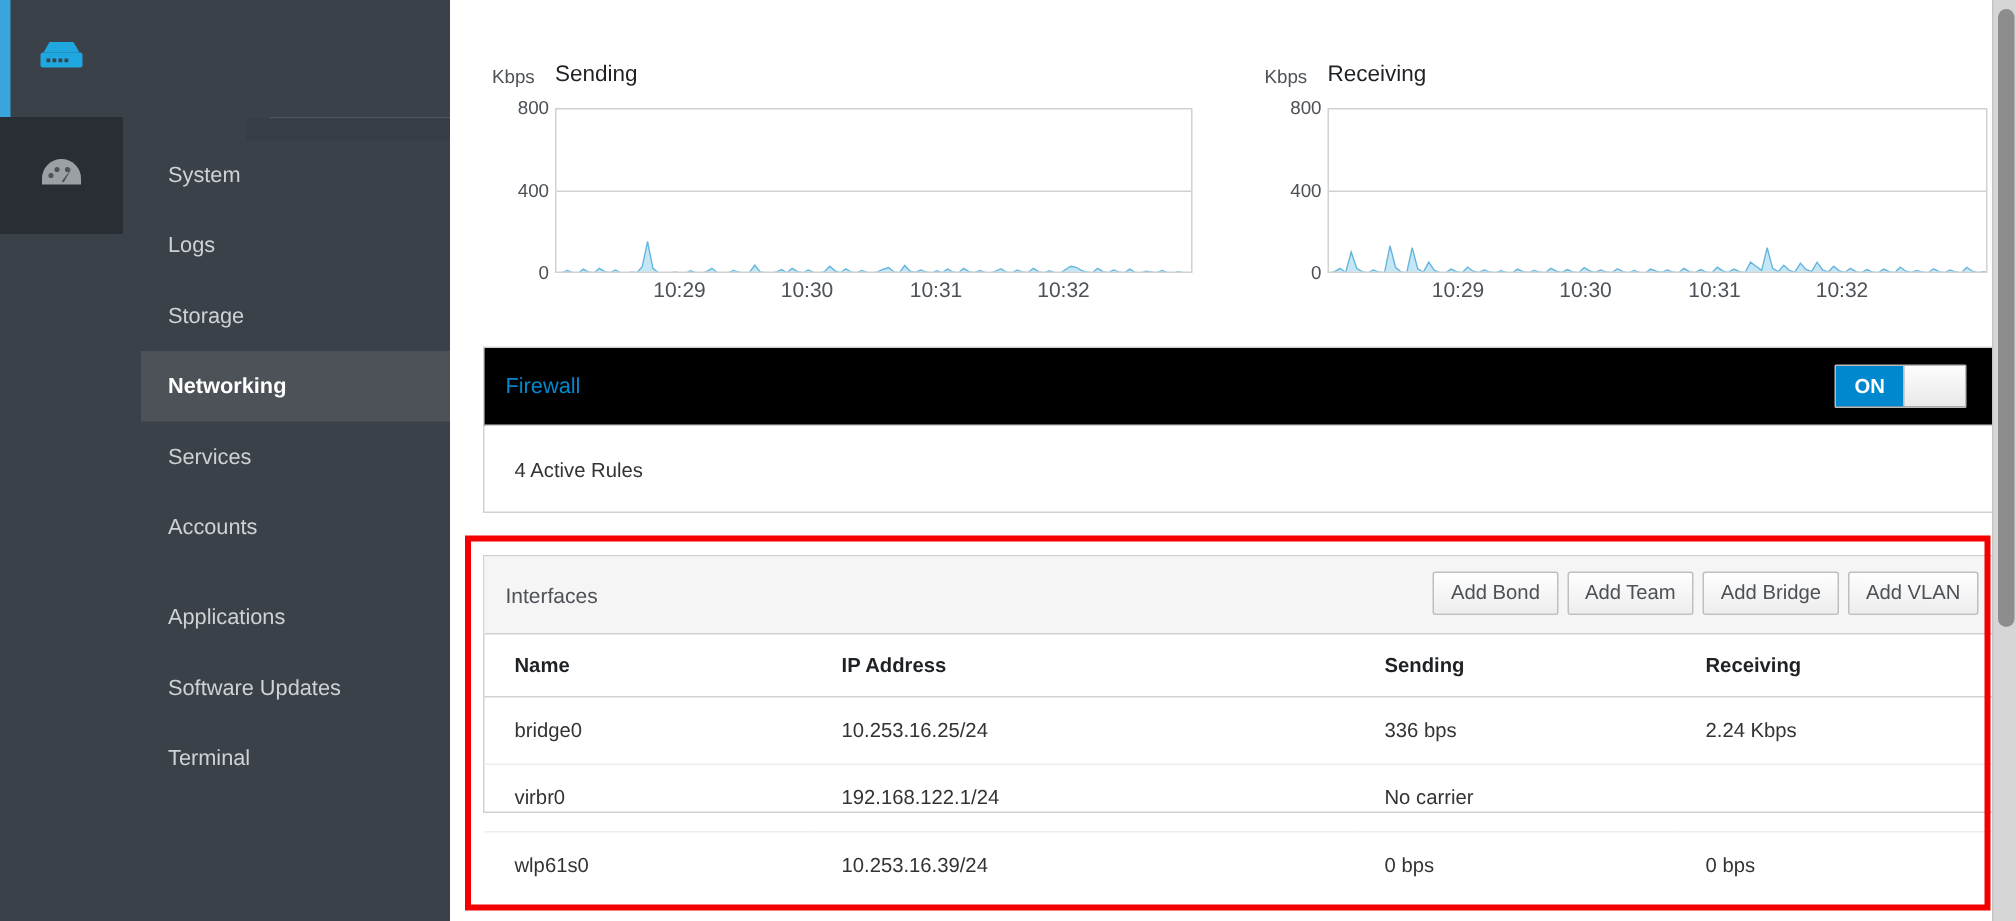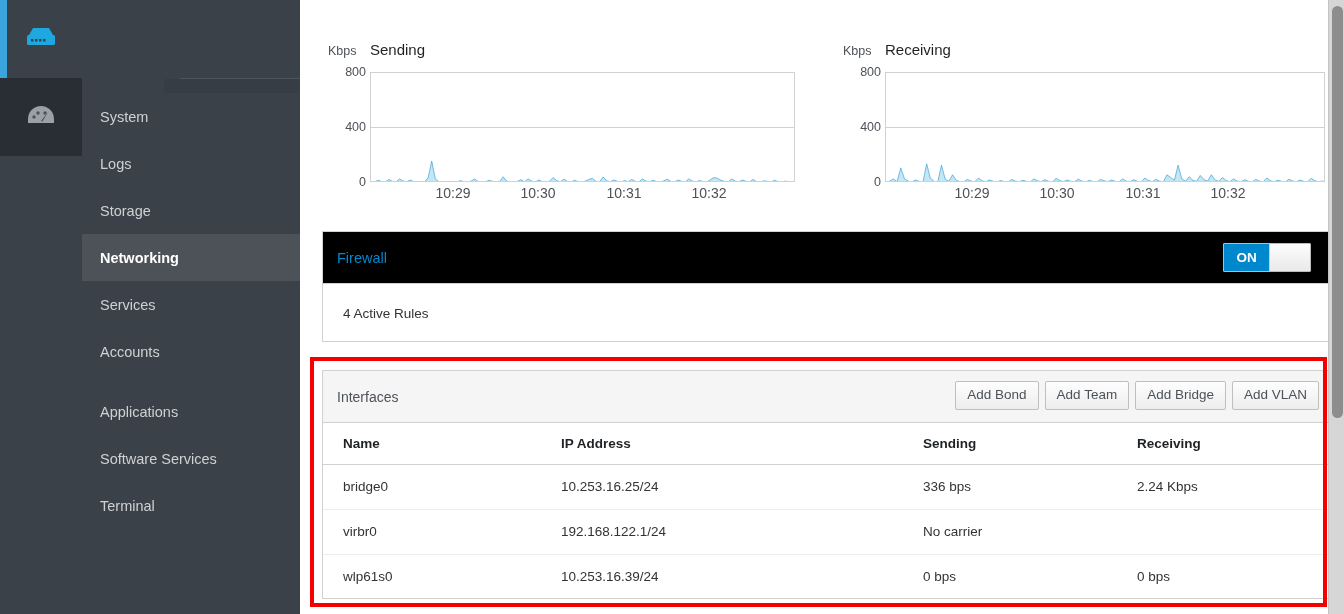--- a/index.html
+++ b/index.html
@@ -53,21 +53,21 @@
     margin-left: 8px; color: #d1d1d1; font-size: 13px; line-height: 1;
   }
   .nav-divider {
     position: absolute; left: 98px; top: 78px; width: 185px; height: 1px;
     background: #4c545c;
   }
   .nav-shade {
     position: absolute; left: 82px; top: 79px; width: 218px; height: 14px;
     background: #363d45;
   }
-  .nav-list { position: absolute; left: 0; top: 93px; width: 218px; }
+  .nav-list { position: absolute; left: 12px; top: 93px; width: 218px; }
   .nav-item {
     height: 47px; display: flex; align-items: center;
     padding-left: 18px;
     color: #cfd1d3; font-size: 14.5px; cursor: pointer;
   }
   .nav-item.active {
     background: #4d5258; color: #fff; font-weight: bold;
   }
   .nav-gap { height: 13px; }
 
@@ -152,21 +152,21 @@
   }
 
   
   .highlight-box {
     position: absolute; left: 10px; top: 357px;
     width: 1017px; height: 250px;
     border: 4px solid #f50000;
     pointer-events: none;
     z-index: 5;
   }
-  .if-panel { left: 22px; top: 370px; width: 1010px; height: 229px; }
+  .if-panel { left: 22px; top: 370px; width: 1010px; height: 172px; }
   .if-head {
     position: relative; height: 52px; background: #f5f5f5;
     border-bottom: 1px solid #d1d1d1;
     display: flex; align-items: center; padding: 0 14px;
   }
   .if-buttons {
     position: absolute; right: 12px; top: 10px;
     display: flex; gap: 6px;
   }
   .btn {
@@ -264,21 +264,21 @@
           <span>Services</span>
         </div>
         <div class="nav-item">
           <span>Accounts</span>
         </div>
         <div class="nav-gap"></div>
         <div class="nav-item">
           <span>Applications</span>
         </div>
         <div class="nav-item">
-          <span>Software Services</span>
+          <span>Software Updates</span>
         </div>
         <div class="nav-item">
           <span>Terminal</span>
         </div>
       </div>
   </div>
 
   <div class="main">
 
     <div class="charts-row">

